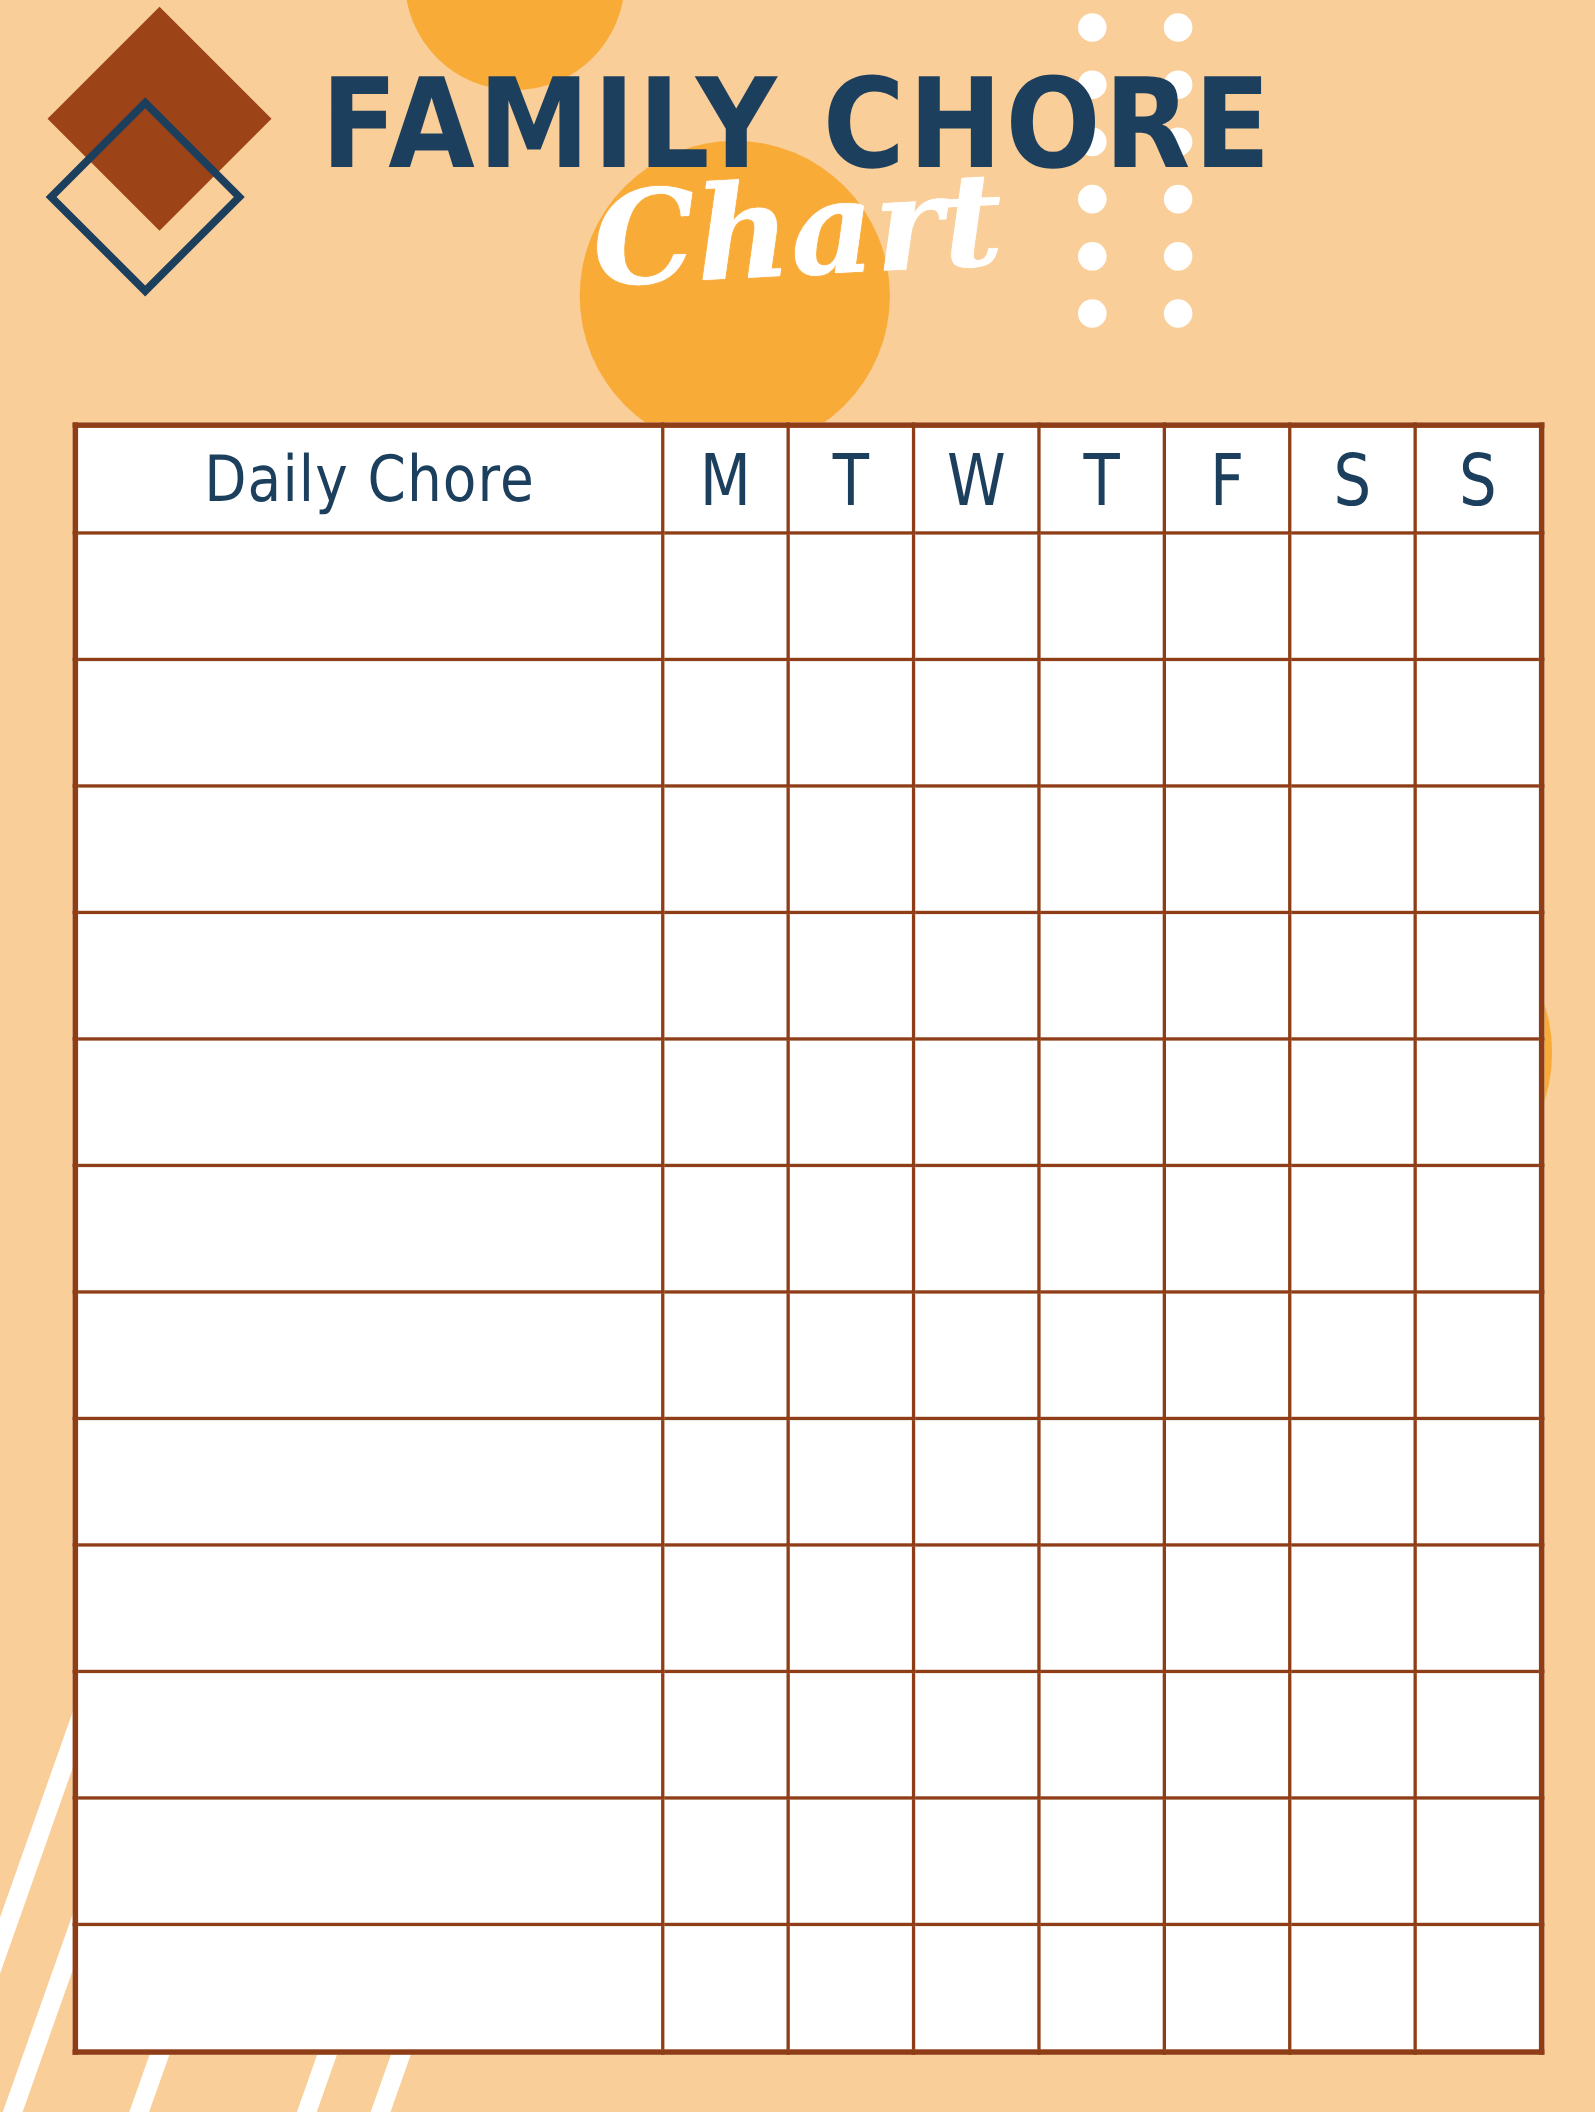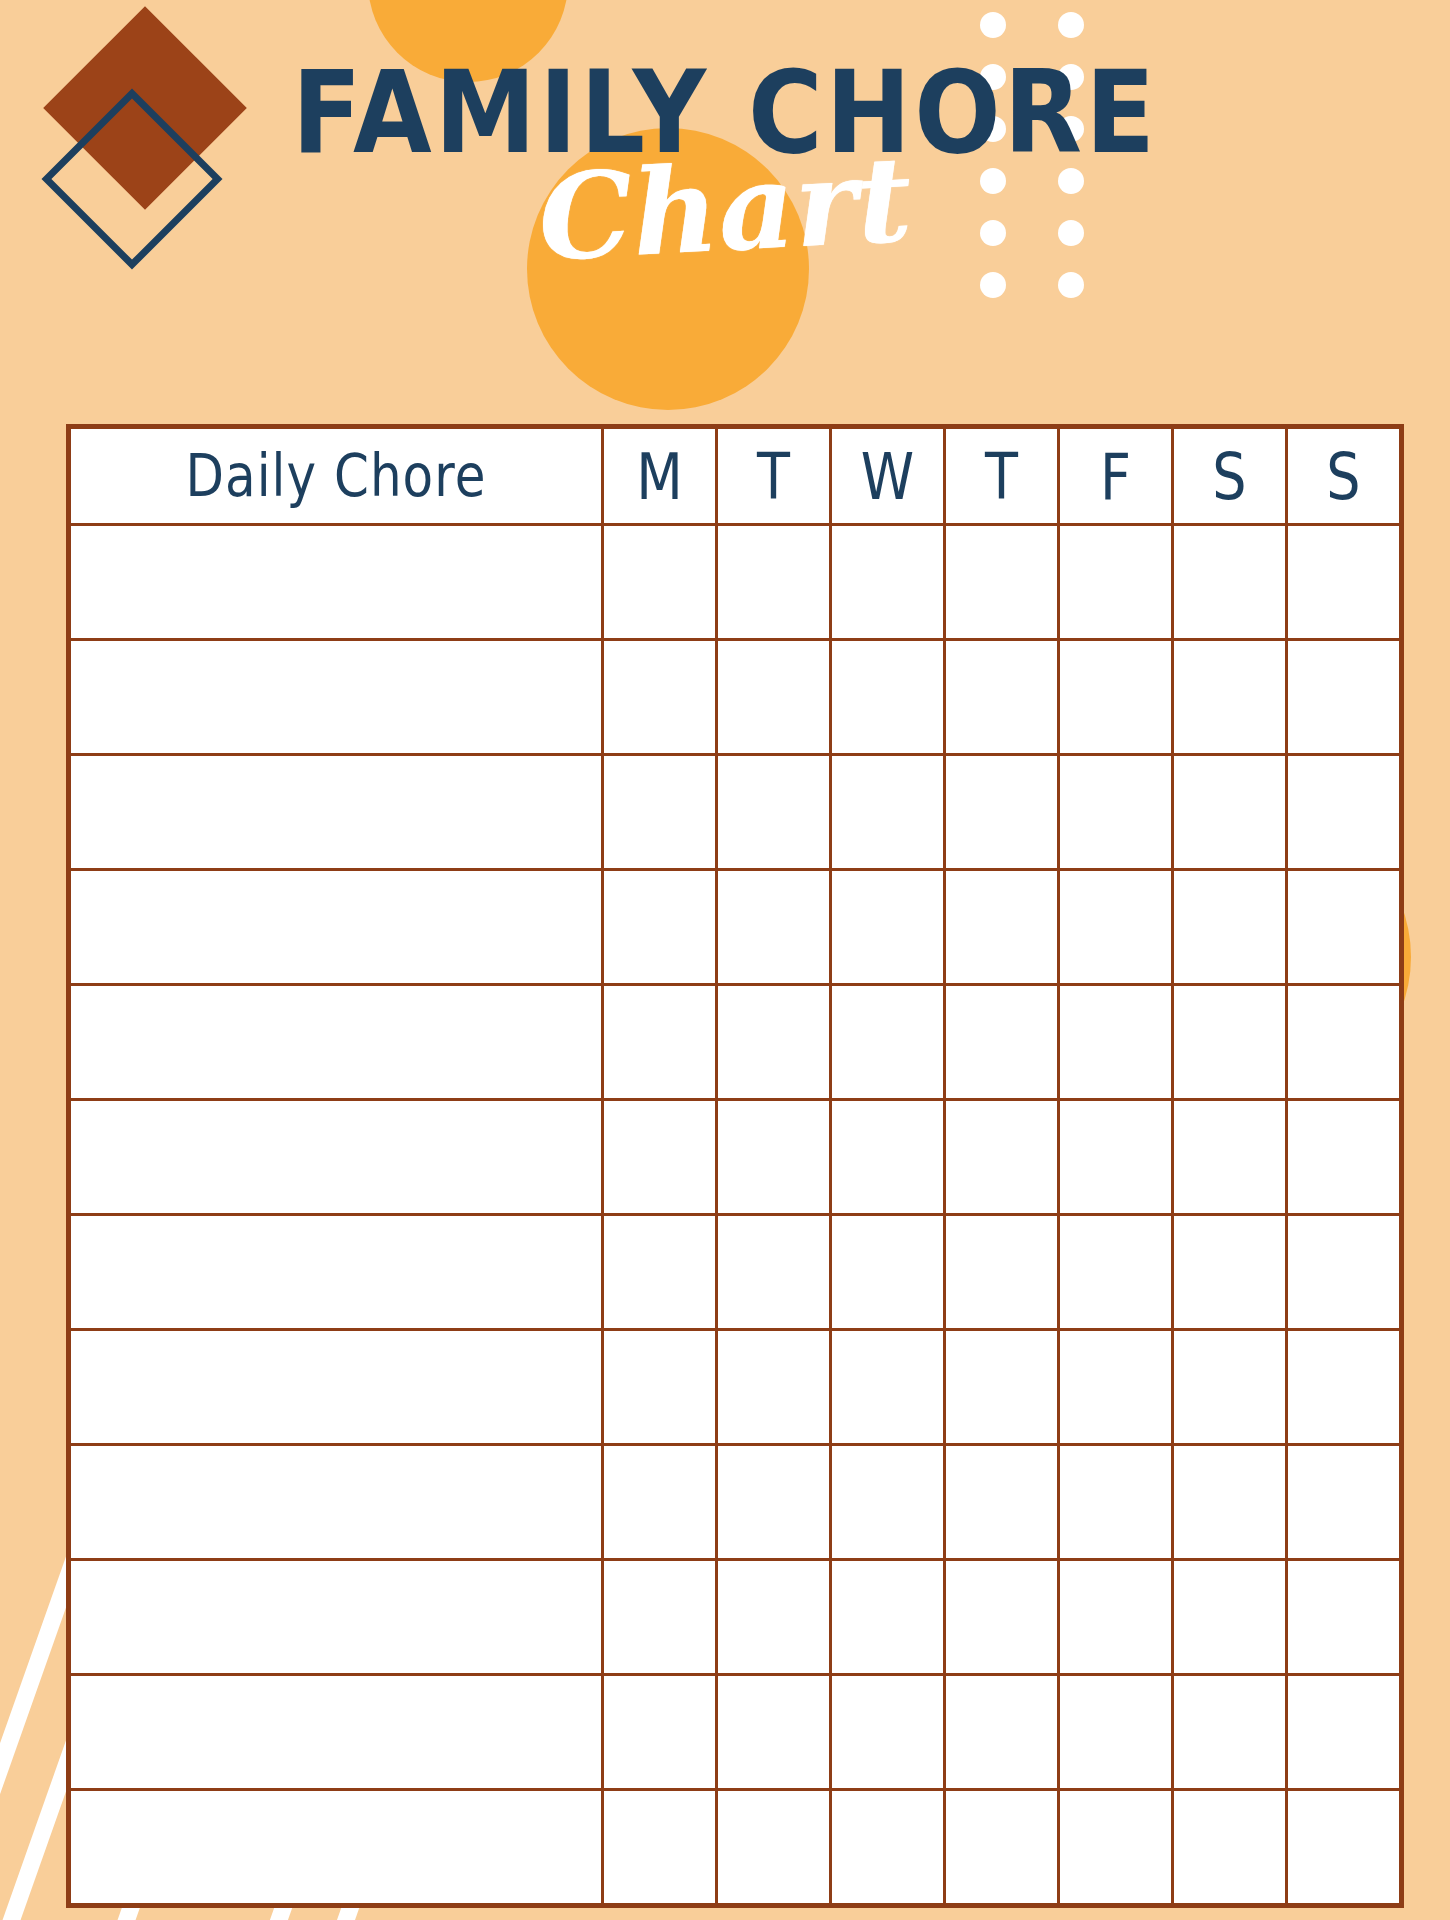--- a/index.html
+++ b/index.html
@@ -154,21 +154,21 @@
     line-height: 1;
     white-space: nowrap;
     transform: rotate(-3deg);
     text-shadow: 0 0 1px #ffffff;
   }
 
   
   #chore-table-wrap {
     position: absolute;
     left: 66px;
-    top: 424px;
+    top: 384px;
     width: 1310px;
     height: 1448px;
   }
   table#chore-table {
     width: 1310px;
     height: 1448px;
     border-collapse: collapse;
     table-layout: fixed;
     background: #ffffff;
     border: 5px solid #8e3d16;

